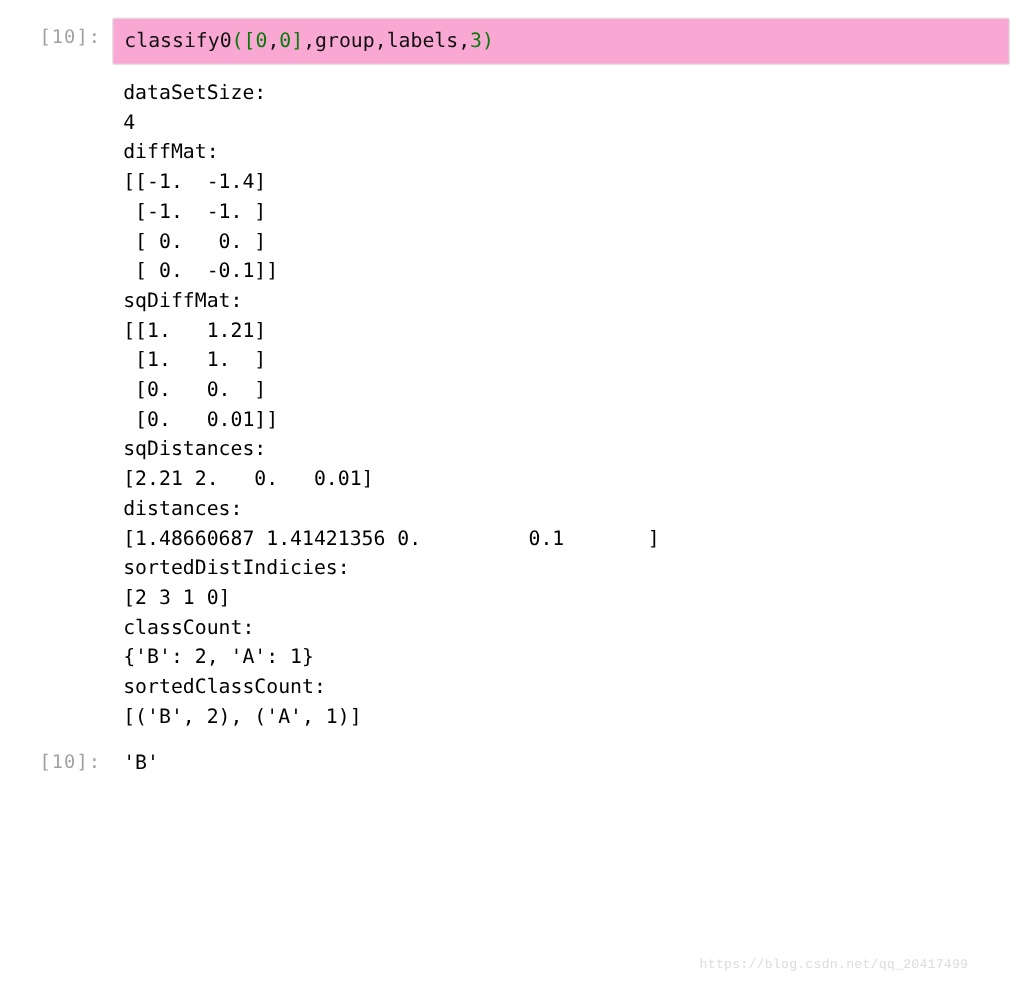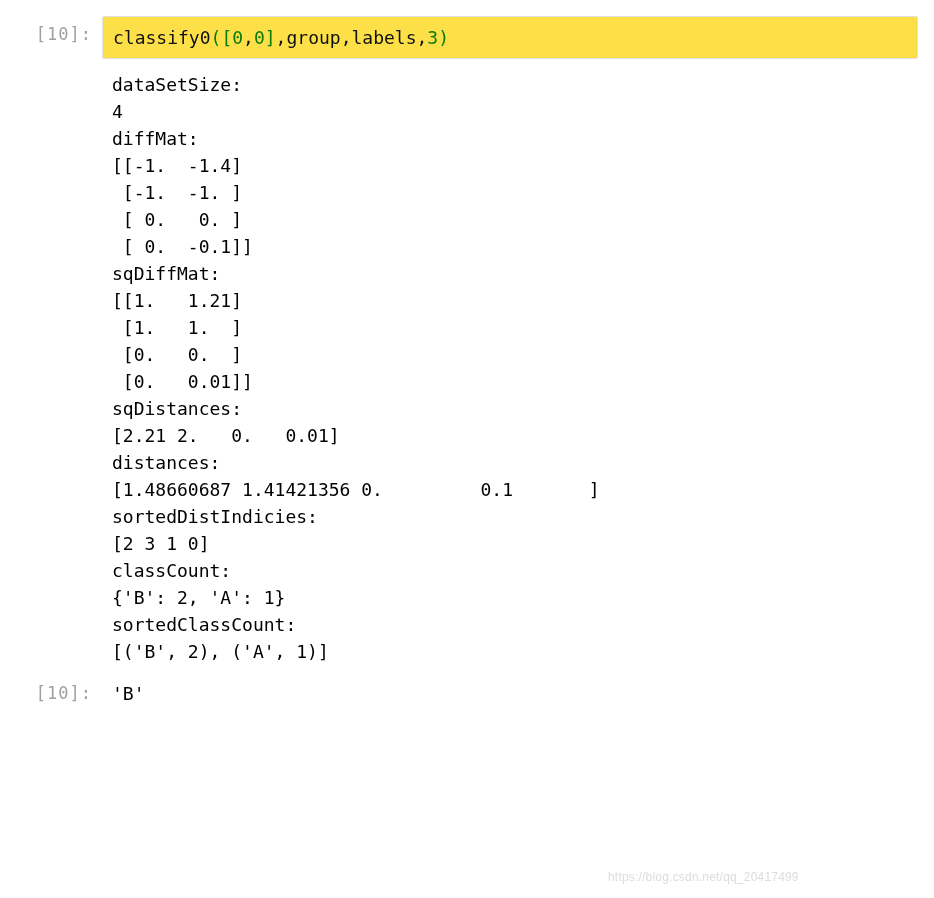--- a/index.html
+++ b/index.html
@@ -28,21 +28,21 @@
       padding-right: 10px;
       padding-top: 8px;
       color: #a0a0a0;
       font-size: 17px;
       letter-spacing: 1px;
       font-family: "DejaVu Sans Mono", "Menlo", "Consolas", monospace;
     }
     
     .code-area {
       flex: 1;
-      background: #fde047;
+      background: #f9a8d4;
       border: 1px solid #e0e0e0;
       border-radius: 2px;
       padding: 8px 10px;
       font-family: "DejaVu Sans Mono", "Menlo", "Consolas", monospace;
       line-height: 1.4;
     }
     
     .output-area {
       flex: 1;
       padding: 8px 10px 6px 10px;
@@ -59,25 +59,25 @@
     }
     
     .tok-name { color: #111; }
     .tok-paren { color: #0a7a0a; }
     .tok-bracket { color: #0a7a0a; }
     .tok-num { color: #0a7a0a; }
     .tok-punct { color: #111; }
     
     .watermark {
       position: absolute;
-      left: 608px;
+      left: 636px;
       top: 870px;
       font-size: 12px;
       color: #dcdcdc;
-      font-family: Liberation Sans, sans-serif;
+      font-family: Liberation Mono, monospace;
       letter-spacing: 0.2px;
     }
   </style>
 </head>
 <body>
 
 <div class="cell">
   <div class="prompt">[10]:</div>
   <div class="code-area"><span class="tok-name">classify0</span><span class="tok-paren">(</span><span class="tok-bracket">[</span><span class="tok-num">0</span><span class="tok-punct">,</span><span class="tok-num">0</span><span class="tok-bracket">]</span><span class="tok-punct">,</span><span class="tok-name">group</span><span class="tok-punct">,</span><span class="tok-name">labels</span><span class="tok-punct">,</span><span class="tok-num">3</span><span class="tok-paren">)</span></div>
 </div>

